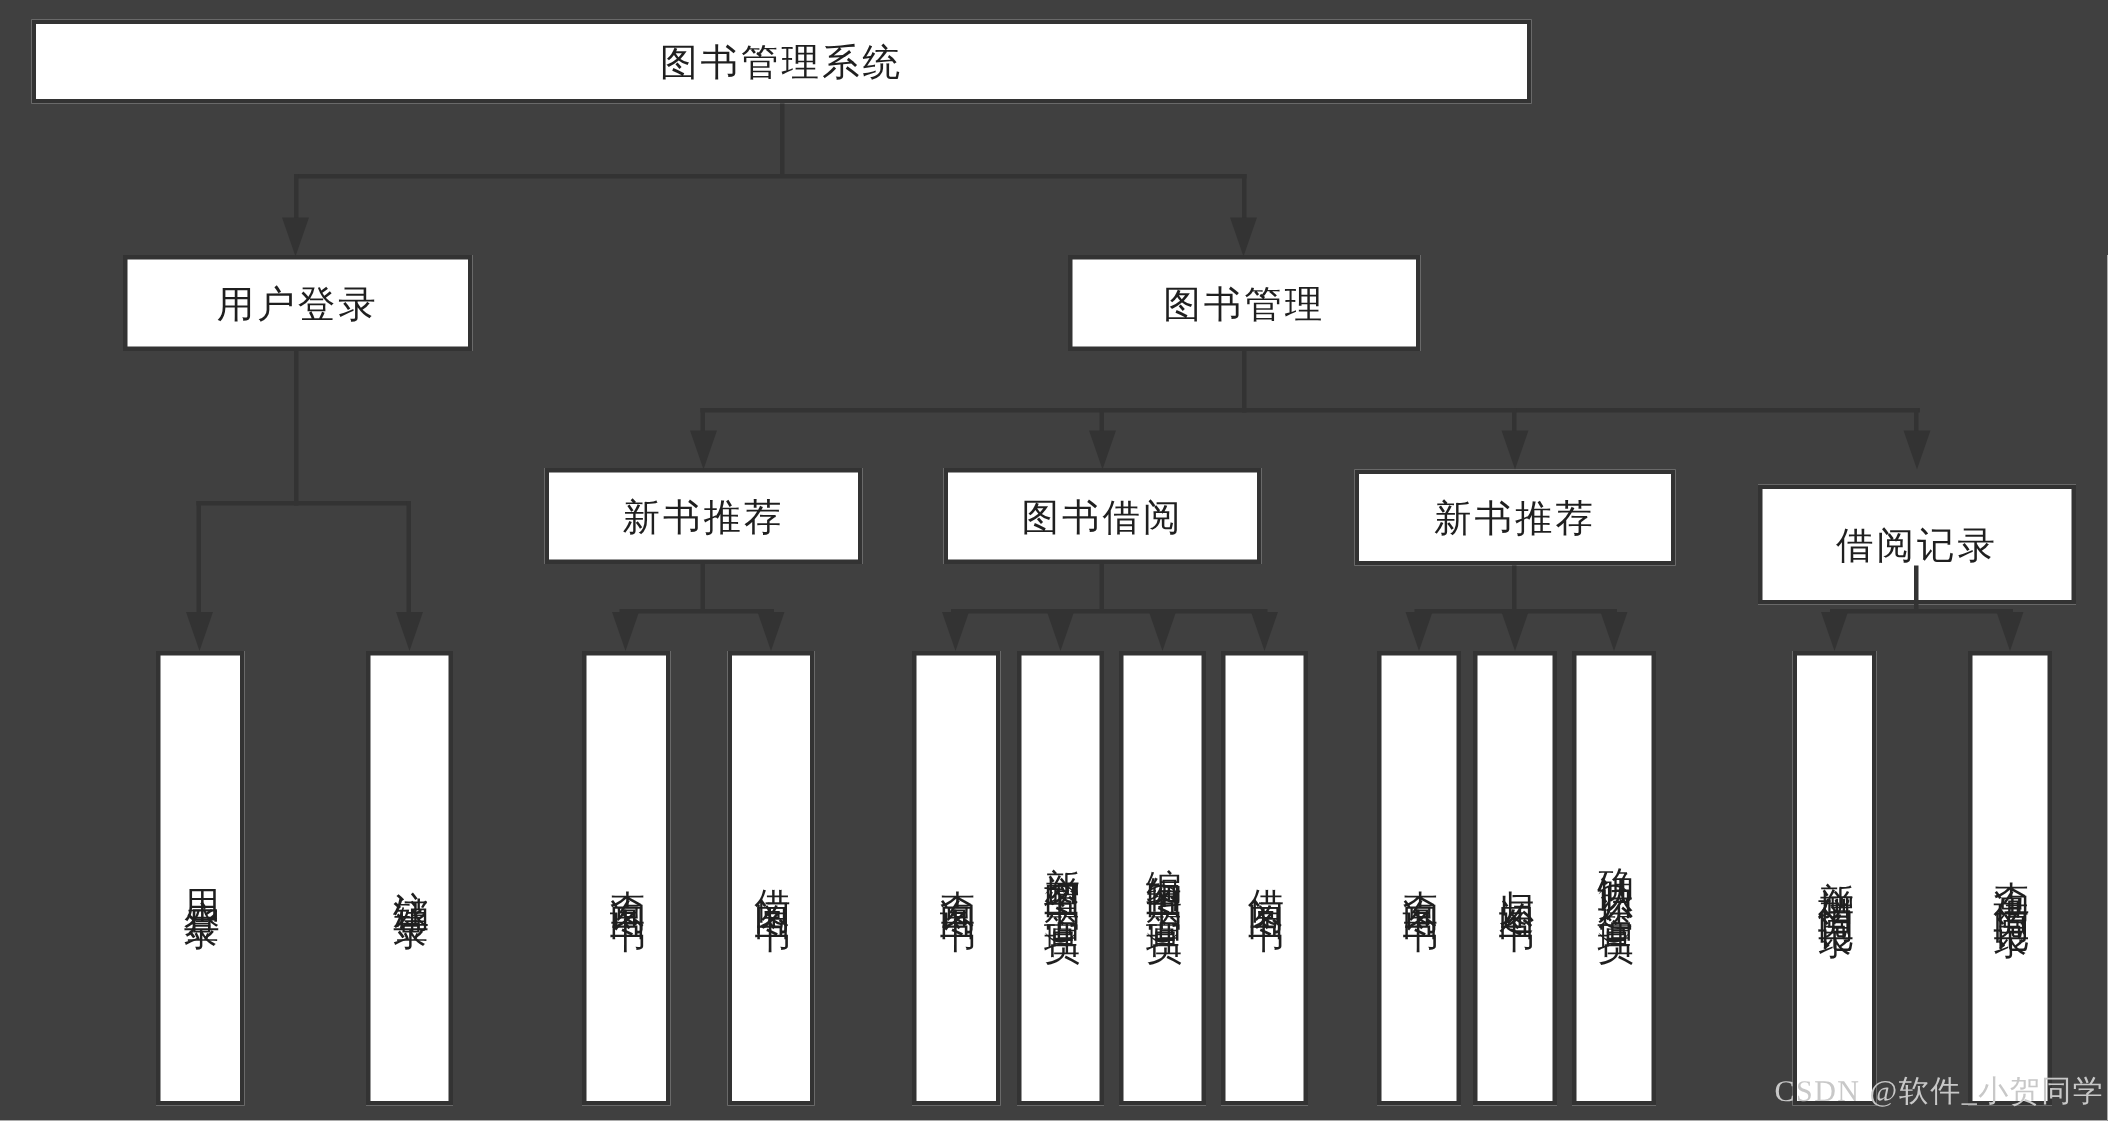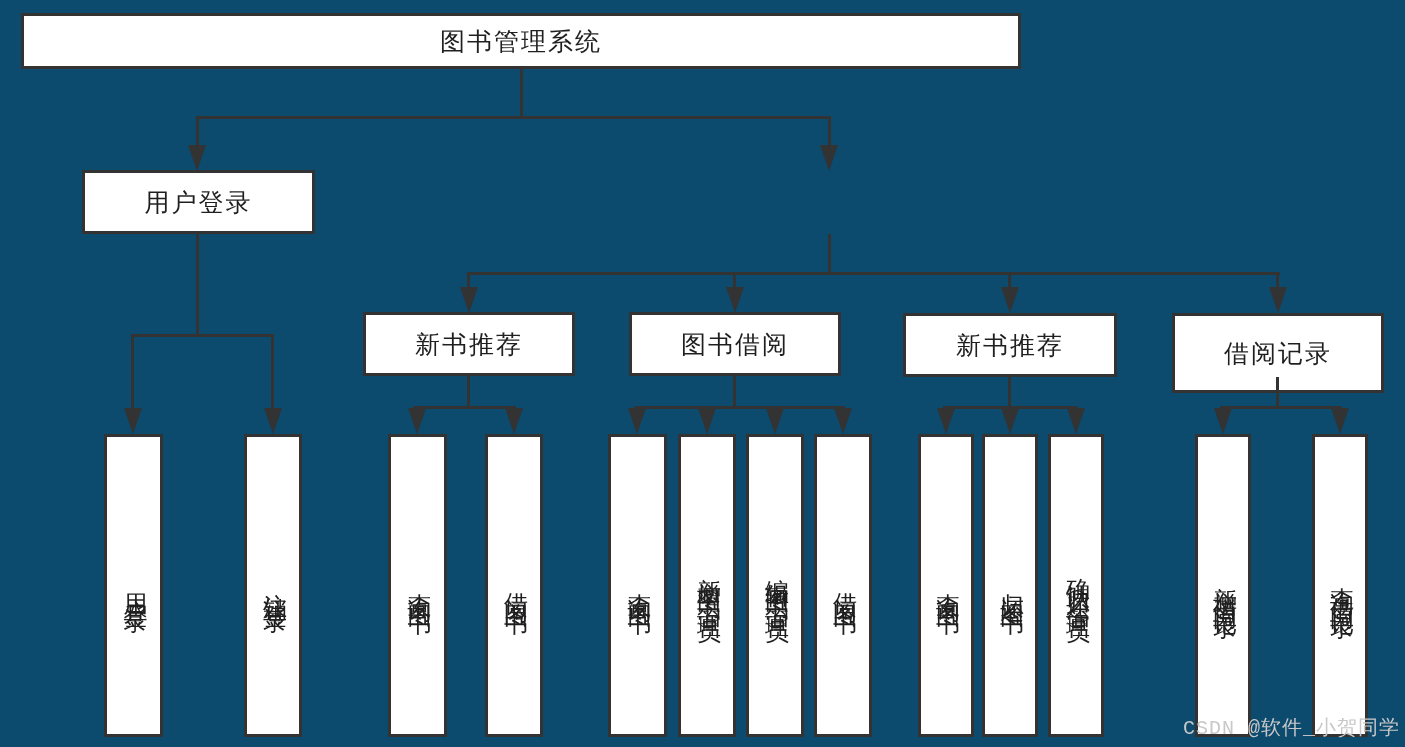--- a/index.html
+++ b/index.html
@@ -1,20 +1,20 @@
 <!DOCTYPE html>
 <html><head>
 <meta charset="utf-8">
 <style>
   html,body{margin:0;padding:0;background:#ffffff;}
   #canvas{
     position:relative;
     width:1405px;height:747px;
-    background:#0c4a6e;
-    font-family:Liberation Mono, monospace;
+    background:#404040;
+    font-family:Liberation Serif, serif;
     overflow:hidden;
   }
   .node{
     position:absolute;
     box-sizing:border-box;
     border:3px solid #333333;
     background:#ffffff;
     display:flex;align-items:center;justify-content:center;
     font-size:25px;color:#1f1f1f;letter-spacing:2px;
     white-space:nowrap;
@@ -50,25 +50,26 @@
   }
 </style>
 </head>
 <body>
 
 <div id="canvas">
 
   <div class="node" style="left:21px;top:13px;width:1000px;height:56px">图书管理系统</div>
 
   <div class="node" style="left:82px;top:170px;width:233px;height:64px">用户登录</div>
+  <div class="node" style="left:712px;top:170px;width:235px;height:64px">图书管理</div>
 
   <div class="node" style="left:629px;top:312px;width:212px;height:64px">图书借阅</div>
   <div class="node" style="left:363px;top:312px;width:212px;height:64px">新书推荐</div>
   <div class="node" style="left:903px;top:313px;width:214px;height:64px">新书推荐</div>
-  <div class="node" style="left:1172px;top:313px;width:212px;height:80px">借阅记录</div>
+  <div class="node" style="left:1172px;top:323px;width:212px;height:80px">借阅记录</div>
 
   <div class="vnode" style="left:104px;top:434px;width:59px;height:303px">用户登录</div>
   <div class="vnode" style="left:244px;top:434px;width:58px;height:303px">注销登录</div>
 
   <div class="vnode" style="left:388px;top:434px;width:59px;height:303px">查询图书</div>
   <div class="vnode" style="left:485px;top:434px;width:58px;height:303px">借阅图书</div>
 
   <div class="vnode" style="left:608px;top:434px;width:59px;height:303px">查询图书</div>
   <div class="vnode" style="left:678px;top:434px;width:58px;height:303px">新增图书（管理员）</div>
   <div class="vnode" style="left:746px;top:434px;width:58px;height:303px">编辑图书（管理员）</div>

